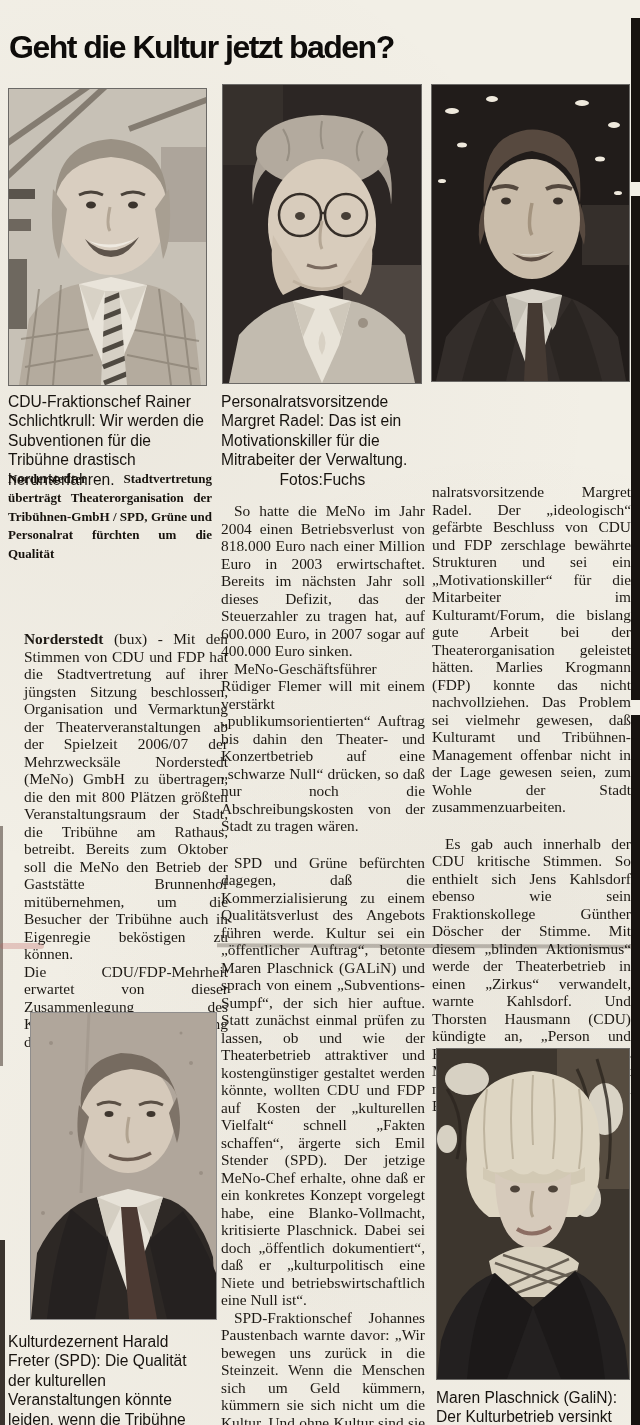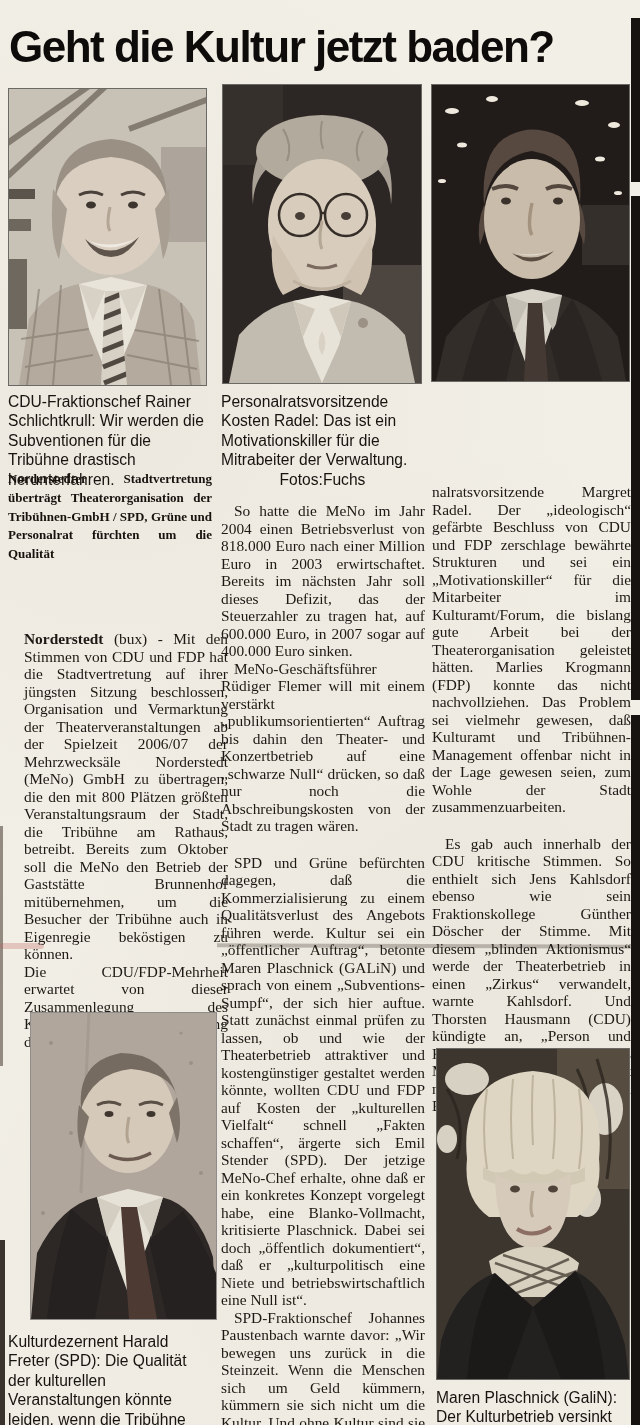--- a/index.html
+++ b/index.html
@@ -9,21 +9,21 @@
     background-image:
       radial-gradient(circle at 18% 28%, rgba(120,100,80,0.05), transparent 42%),
       radial-gradient(circle at 80% 64%, rgba(110,95,75,0.05), transparent 45%),
       radial-gradient(circle at 50% 90%, rgba(130,110,90,0.04), transparent 40%);
     color:#1c1813;
     font-family:"Liberation Serif", serif;
   }
   .abs{position:absolute;}
   .headline{
     font-family:"Liberation Sans", sans-serif;
-    font-weight:bold;font-size:44px;line-height:46px;letter-spacing:-1.5px;
+    font-weight:bold;font-size:32px;line-height:46px;letter-spacing:-1.5px;
     color:#0e0c0a;white-space:nowrap;
   }
   .photo{position:absolute;overflow:hidden;border:1px solid rgba(28,24,19,0.55);background:#ccc;}
   .photo svg{display:block;width:100%;height:100%;}
   .caption{
     font-family:"Liberation Sans", sans-serif;
     font-size:15.6px;line-height:19.4px;color:#17130f;
   }
   .credit{text-align:center;}
   .subhead{
@@ -172,21 +172,21 @@
       <path d="M130 210 L108 218 L122 248 Z" fill="#c4bfb4"></path>
       <path d="M96 218 L110 218 L116 296 L92 296 Z" fill="#453a33"></path>
       <path d="M60 214 L84 252 L74 296 L30 296 Q44 240 60 214 Z" fill="#2a2522"></path>
       <path d="M140 214 L116 252 L128 296 L170 296 Q156 240 140 214 Z" fill="#2a2522"></path>
     </svg>
   </div>
 
   <div class="abs caption" style="left:8px;top:392px;width:202px;">CDU-Fraktionschef Rainer Schlichtkrull: Wir werden die Subventionen für die Tribühne drastisch herunterfahren.</div>
 
   <div class="abs" style="left:221px;top:392px;width:203px;">
-    <div class="caption">Personalratsvorsitzende Kosten Radel: Das ist ein Motivationskiller für die Mitrabeiter der Verwaltung.</div>
+    <div class="caption">Personalratsvorsitzende Margret Radel: Das ist ein Motivationskiller für die Mitrabeiter der Verwaltung.</div>
     <div class="caption credit">Fotos:Fuchs</div>
   </div>
 
 
   <div class="abs subhead" style="left:8px;top:470px;width:204px;">Norderstedter Stadtvertretung überträgt Theaterorganisation der Tribühnen-GmbH / SPD, Grüne und Personalrat fürchten um die Qualität</div>
 
   <div class="abs bodycol" style="left:24px;top:630px;width:204px;">
     <p><span class="lead">Norderstedt</span><span> (bux) - Mit den Stimmen von CDU und FDP hat die Stadtvertretung auf ihrer jüngsten Sitzung beschlossen, Organisation und Vermarktung der Theaterveranstaltungen ab der Spielzeit 2006/07 der Mehrzwecksäle Norderstedt (MeNo) GmbH zu übertragen, die den mit 800 Plätzen größten Veranstaltungsraum der Stadt, die Tribühne am Rathaus, betreibt. Bereits zum Oktober soll die MeNo den Betrieb der Gaststätte Brunnenhof mitübernehmen, um die Besucher der Tribühne auch in Eigenregie beköstigen zu können.</span></p>
     <p>Die CDU/FDP-Mehrheit erwartet von dieser Zusammenlegung des Kulturbetriebes eine Steigerung der Rentabilität, begründe-</p>
   </div>

